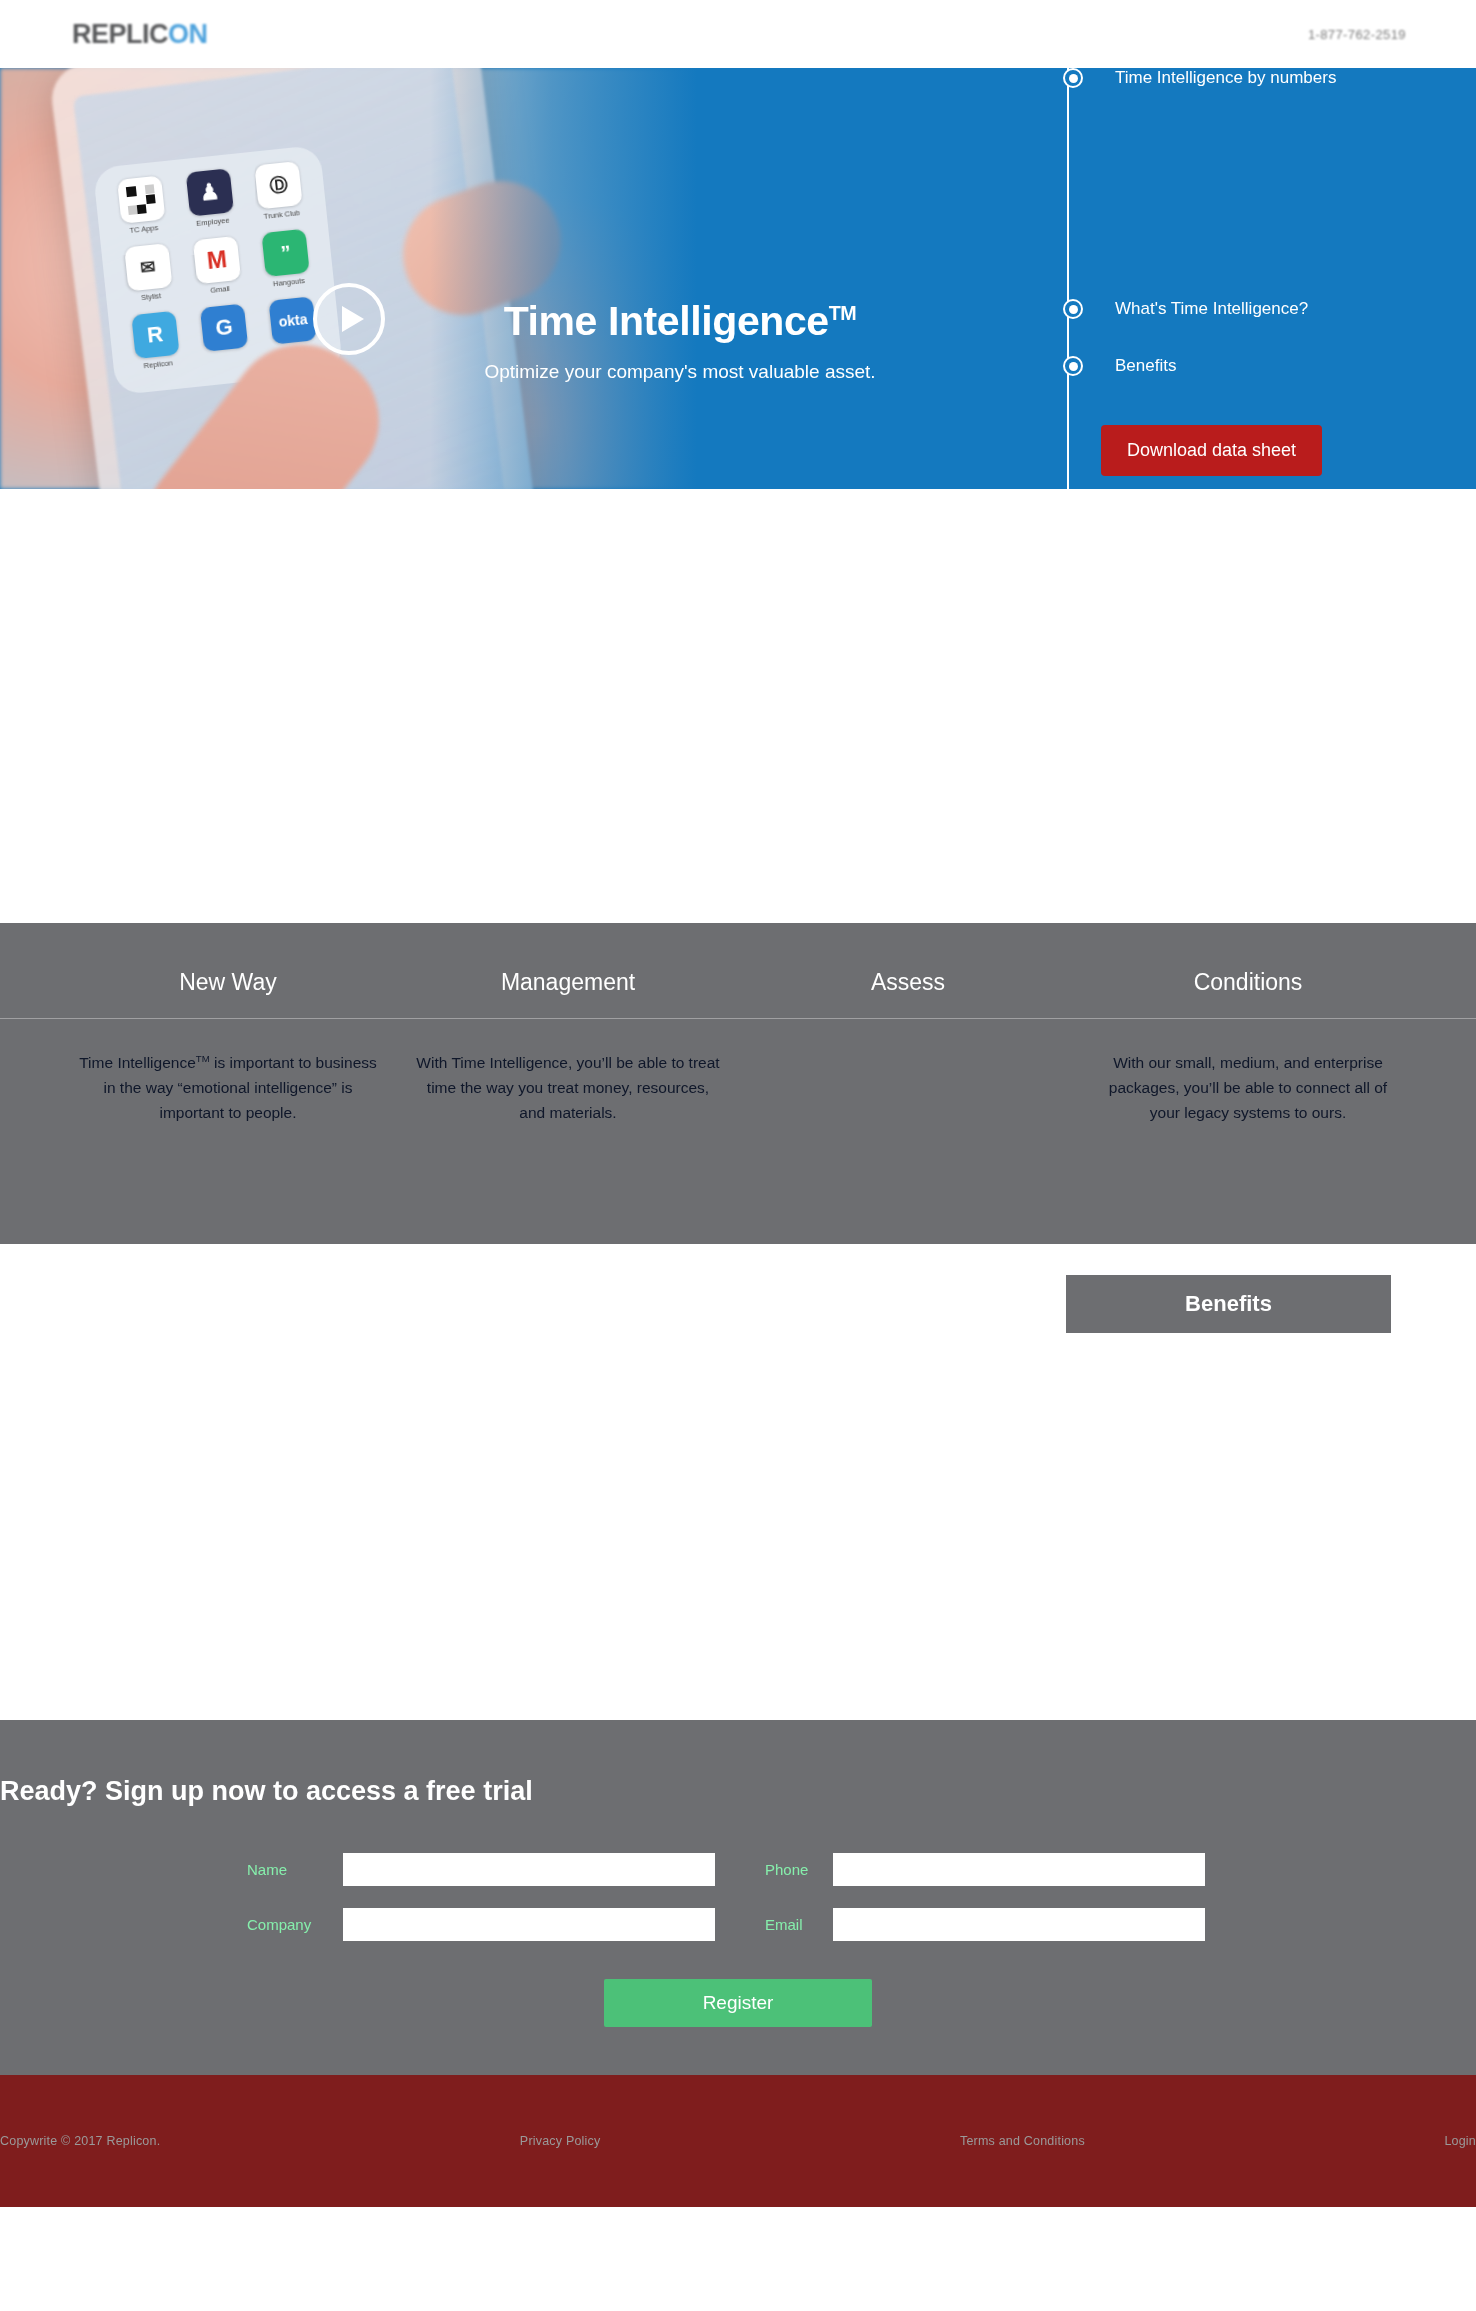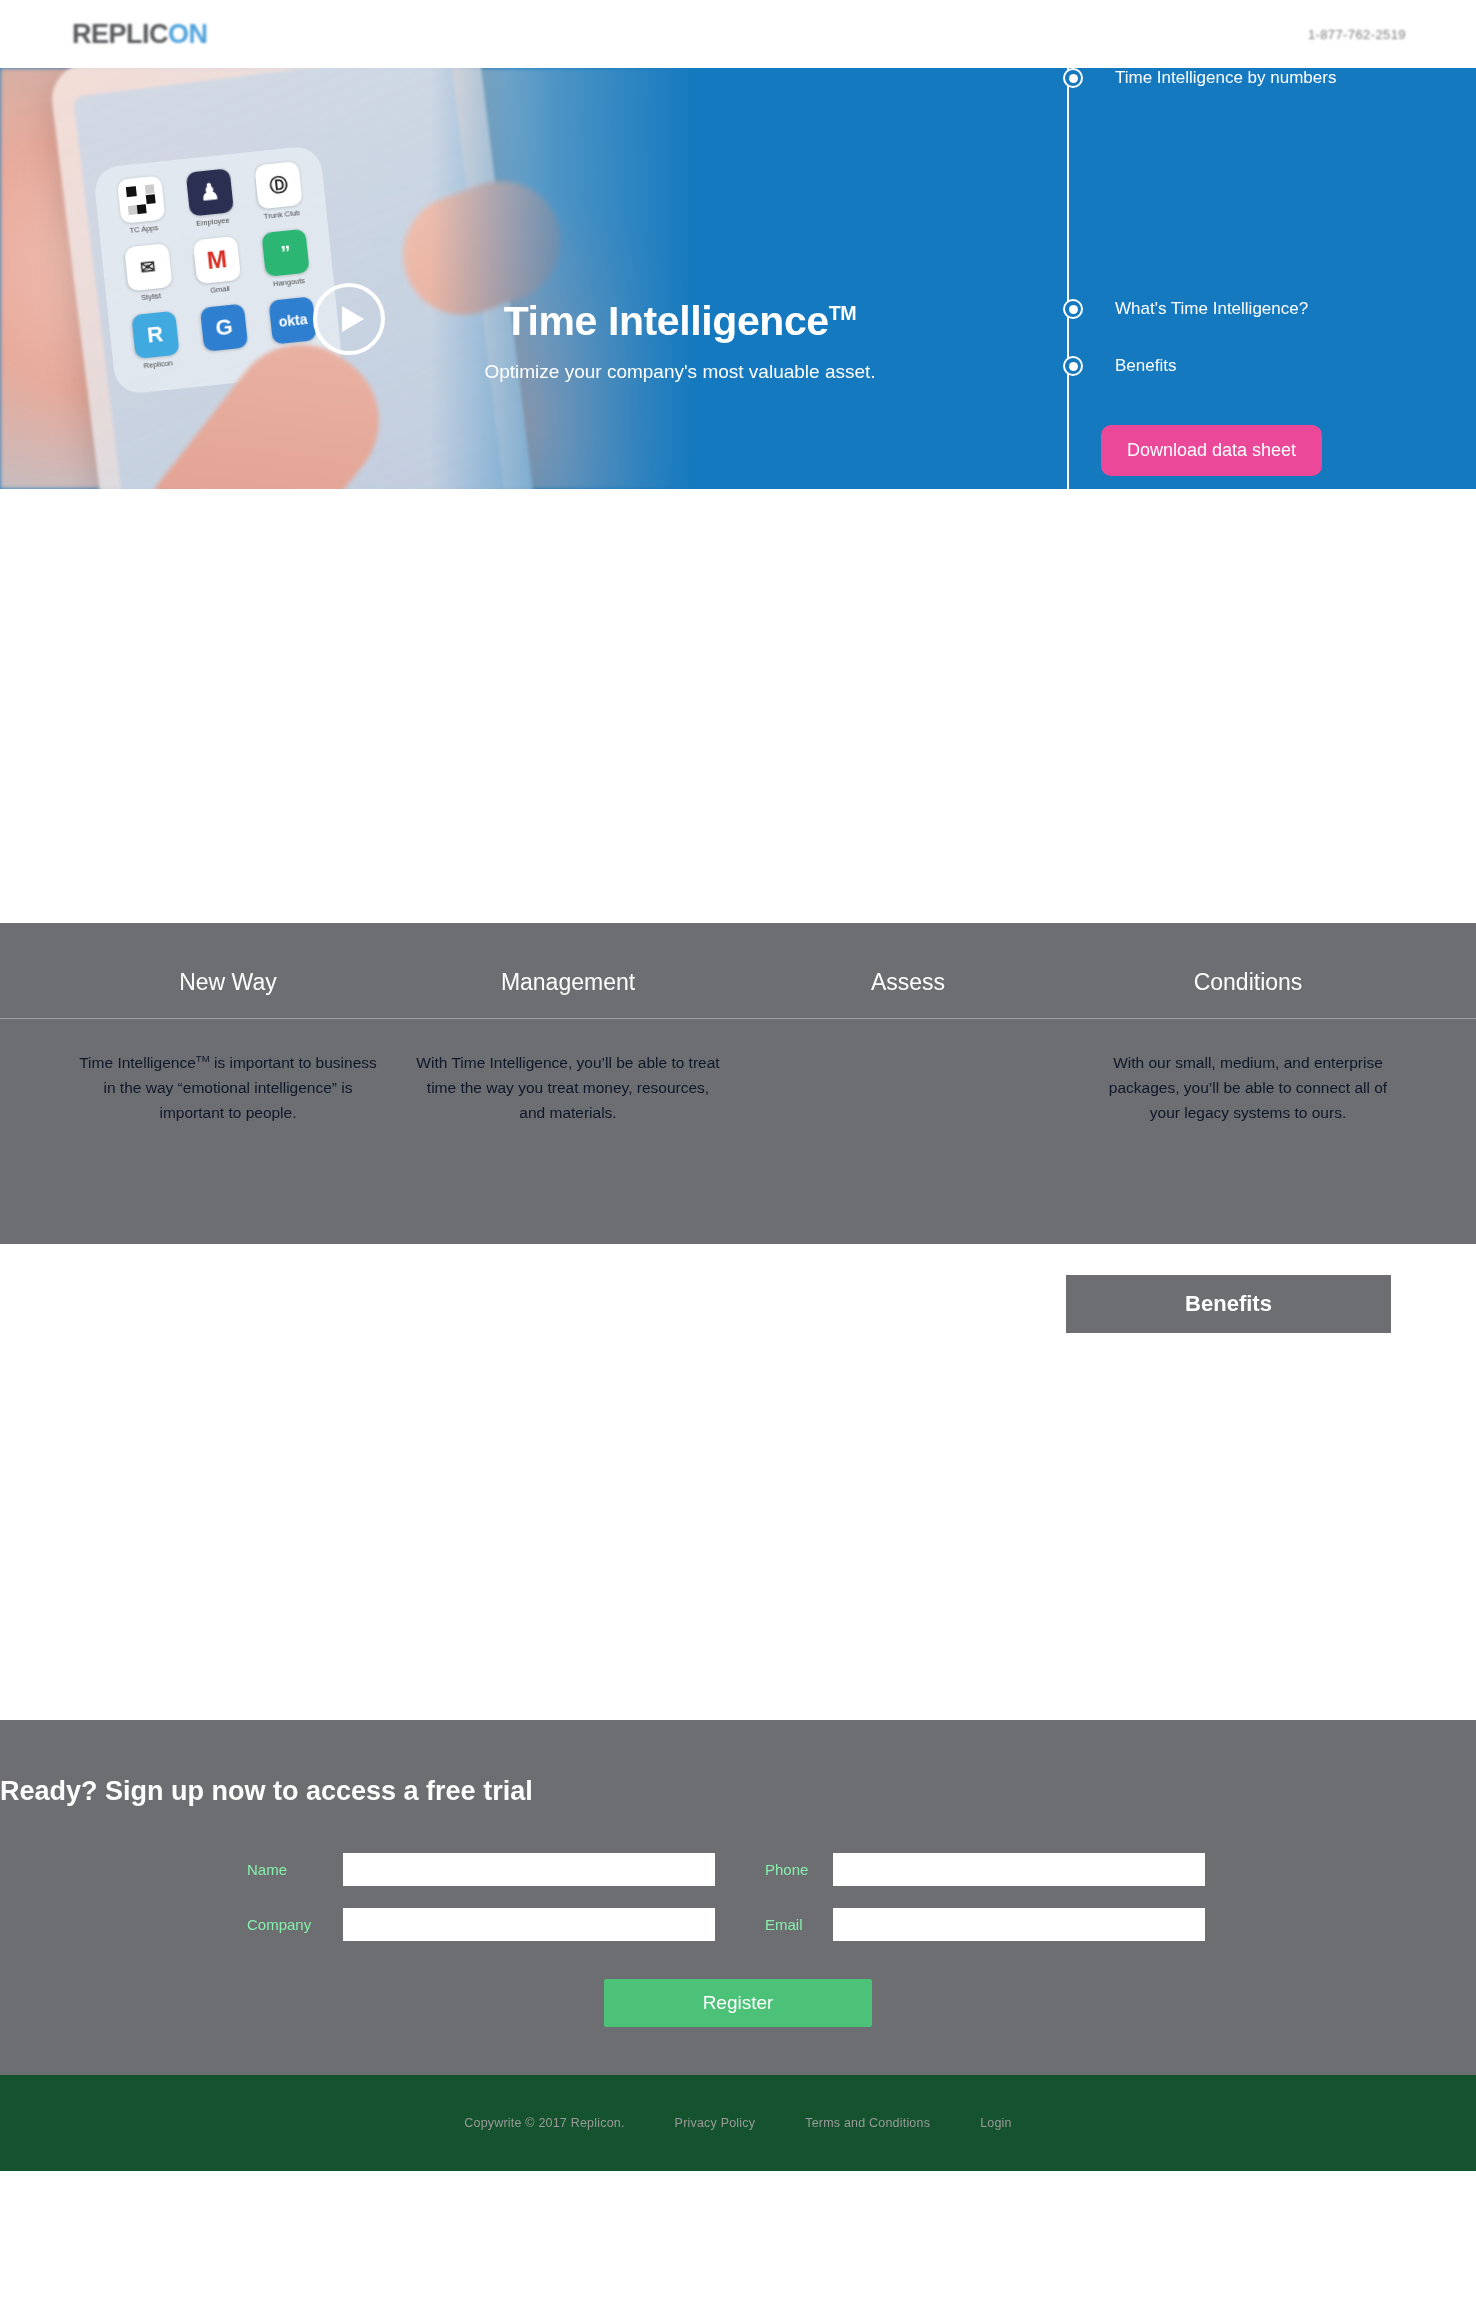--- a/index.html
+++ b/index.html
@@ -222,29 +222,29 @@
   .tl-label {
     margin-left: 32px;
     color: #ffffff;
     font-size: 17px;
     font-weight: 300;
     white-space: nowrap;
   }
   .dl-btn {
     position: absolute;
     left: 38px; top: 357px;
-    background: #ec4899;
+    background: #b91c1c;
     color: #ffffff;
     border: none;
     padding: 15px 26px;
     font-size: 18px;
     font-weight: 300;
     font-family: "Liberation Sans", sans-serif;
     cursor: pointer;
-    border-radius: 10px;
+    border-radius: 4px;
   }
 
   
   .connectors { position: relative; }
   .conn {
     position: absolute;
     background: #7fb6e0;
   }
 
   
@@ -378,26 +378,26 @@
     height: 48px;
     font-size: 19px;
     font-weight: 300;
     font-family: "Liberation Sans", sans-serif;
     cursor: pointer;
     border-radius: 2px;
   }
 
   
   .footer {
-    background: #14532d;
+    background: #7f1d1d;
     width: 1476px;
-    height: 96px;
+    height: 132px;
     display: flex;
     align-items: center;
-    justify-content: center;
+    justify-content: space-between;
     gap: 50px;
   }
   .footer span, .footer a {
     color: #9a9a9a;
     font-size: 12.5px;
     font-weight: 300;
     text-decoration: none;
     letter-spacing: .2px;
   }
   .footer a { cursor: pointer; }

